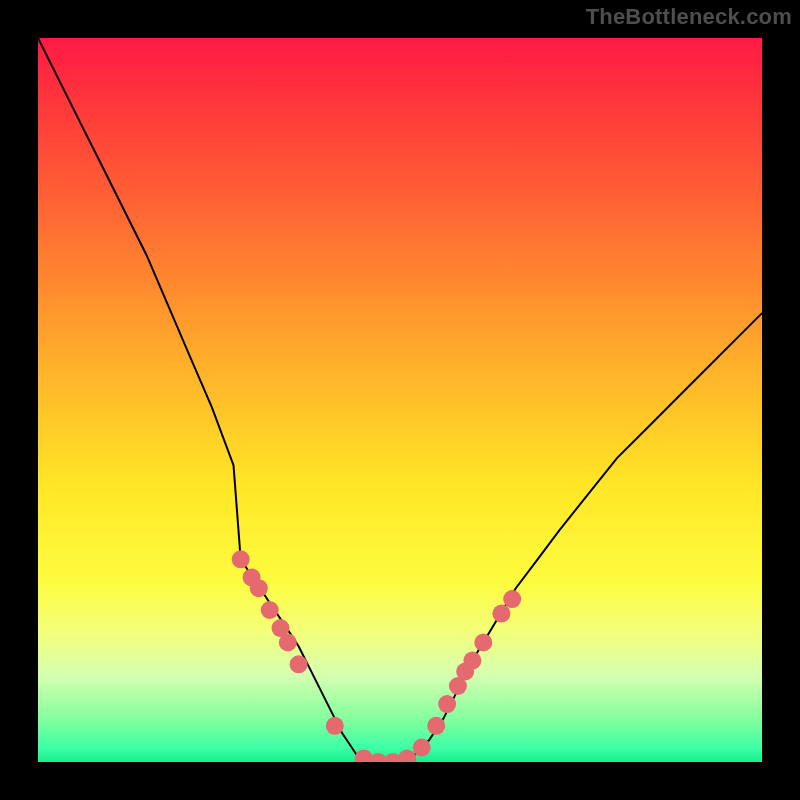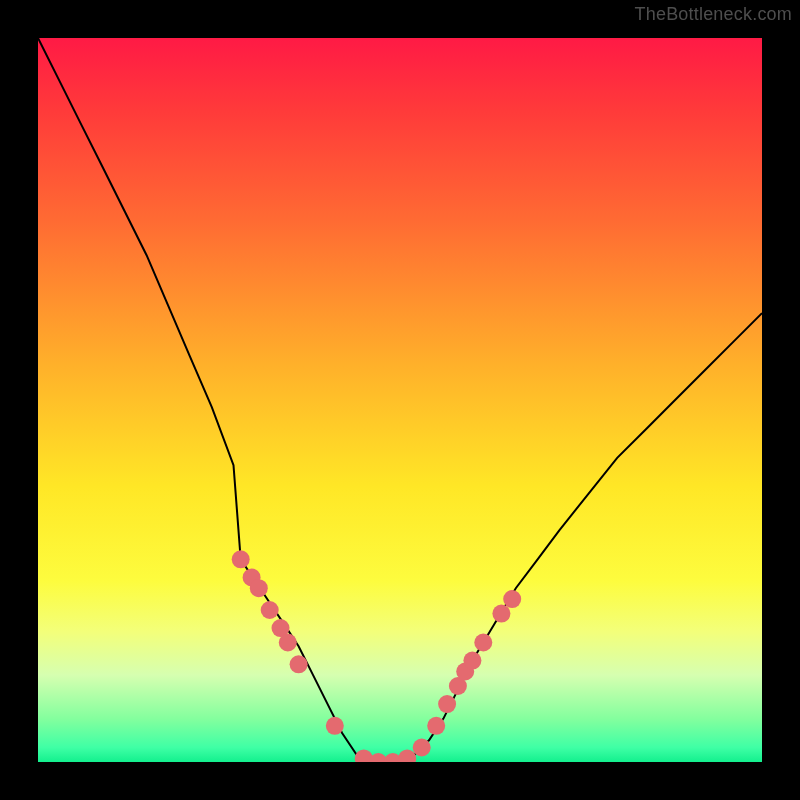--- a/index.html
+++ b/index.html
@@ -37,23 +37,23 @@
       #84ff9e 94%,
       #3fffa5 98%,
       #13f08e 100%
     );
   }
   .watermark {
     position: absolute;
     top: 4px;
     right: 8px;
     color: #4e4e4e;
-    font-size: 18px;
+    font-size: 22px;
     letter-spacing: 0.2px;
-    font-weight: 400;
+    font-weight: 700;
   }
   svg.overlay {
     position: absolute;
     left: 0;
     top: 0;
     width: 724px;
     height: 724px;
   }
 </style>
 </head>

